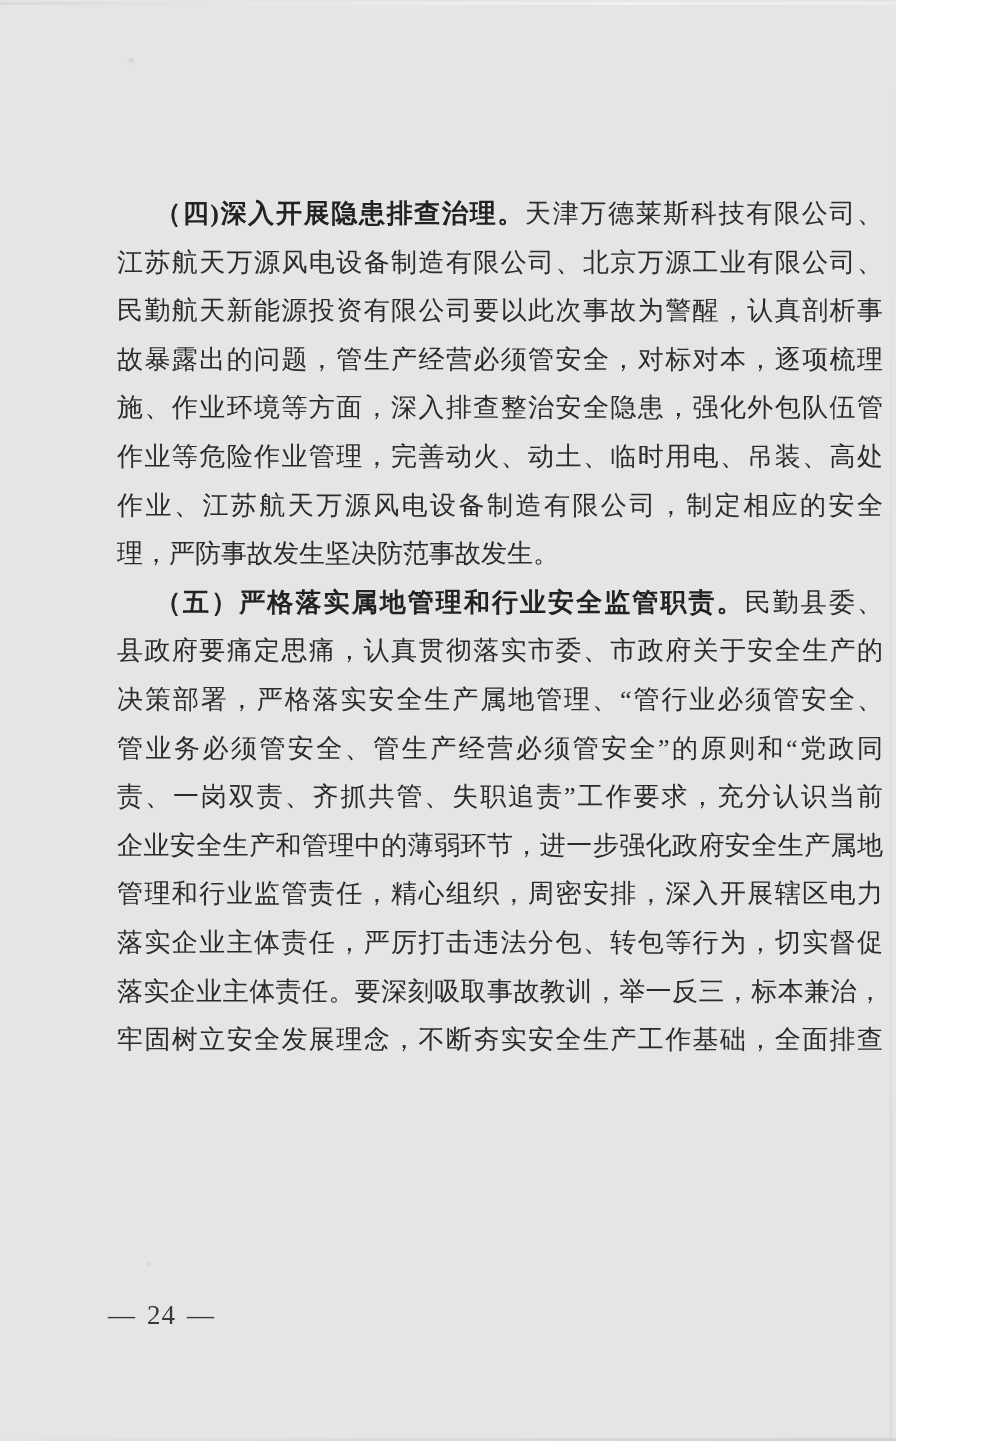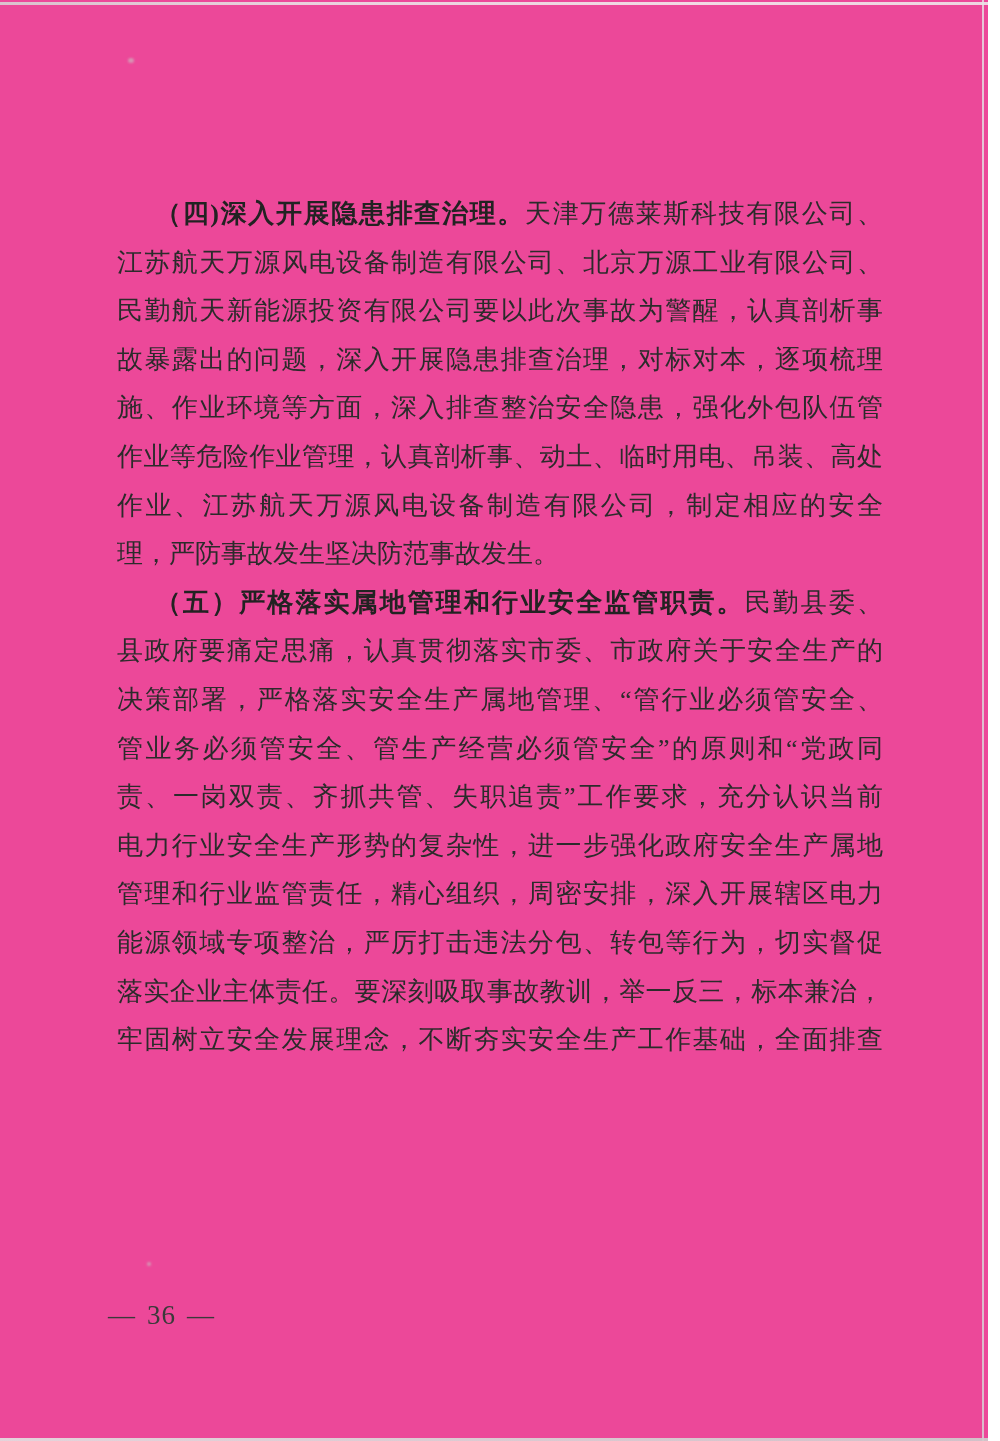--- a/index.html
+++ b/index.html
@@ -2,23 +2,23 @@
 <html><head>
 <meta charset="utf-8">
 <style>
   html, body {
     margin: 0;
     padding: 0;
     background: #ffffff;
   }
   .page {
     position: relative;
-    width: 988px;
+    width: 896px;
     height: 1441px;
-    background: #ec4899;
+    background: #e5e5e5;
     overflow: hidden;
     font-family: "Liberation Serif", "DejaVu Serif", serif;
   }
   
   .edge-top {
     position: absolute;
     top: 2px; left: 0;
     width: 100%; height: 3px;
     background: linear-gradient(90deg, #d7d7d7 0%, #e9e9e9 30%, #f3f3f2 70%, #eeeeee 100%);
     opacity: .85;
@@ -94,36 +94,36 @@
   <div class="edge-top"></div>
   <div class="edge-right"></div>
   <div class="edge-bottom"></div>
   <div class="speck s1"></div>
   <div class="speck s2"></div>
 
   <div class="text-block" id="lines-container">
       <div class="line indent"><b>（四)深入开展隐患排查治理。</b><span>天津万德莱斯科技有限公司、</span></div>
       <div class="line"><span>江苏航天万源风电设备制造有限公司、北京万源工业有限公司、</span></div>
       <div class="line"><span>民勤航天新能源投资有限公司要以此次事故为警醒，认真剖析事</span></div>
-      <div class="line"><span>故暴露出的问题，深入开展隐患排查治理，对标对本，逐项梳理</span></div>
+      <div class="line"><span>故暴露出的问题，管生产经营必须管安全，对标对本，逐项梳理</span></div>
       <div class="line"><span>施、作业环境等方面，深入排查整治安全隐患，强化外包队伍管</span></div>
-      <div class="line"><span>作业等危险作业管理，认真剖析事、动土、临时用电、吊装、高处</span></div>
+      <div class="line"><span>作业等危险作业管理，完善动火、动土、临时用电、吊装、高处</span></div>
       <div class="line"><span>作业、江苏航天万源风电设备制造有限公司，制定相应的安全</span></div>
       <div class="line no-justify"><span>理，严防事故发生坚决防范事故发生。</span></div>
       <div class="line indent"><b>（五）严格落实属地管理和行业安全监管职责。</b><span>民勤县委、</span></div>
       <div class="line"><span>县政府要痛定思痛，认真贯彻落实市委、市政府关于安全生产的</span></div>
       <div class="line"><span>决策部署，严格落实安全生产属地管理、“管行业必须管安全、</span></div>
       <div class="line"><span>管业务必须管安全、管生产经营必须管安全”的原则和“党政同</span></div>
       <div class="line"><span>责、一岗双责、齐抓共管、失职追责”工作要求，充分认识当前</span></div>
-      <div class="line"><span>电力行业安全生产形势的复杂性，进一步强化政府安全生产属地</span></div>
+      <div class="line"><span>企业安全生产和管理中的薄弱环节，进一步强化政府安全生产属地</span></div>
       <div class="line"><span>管理和行业监管责任，精心组织，周密安排，深入开展辖区电力</span></div>
-      <div class="line"><span>能源领域专项整治，严厉打击违法分包、转包等行为，切实督促</span></div>
+      <div class="line"><span>落实企业主体责任，严厉打击违法分包、转包等行为，切实督促</span></div>
       <div class="line"><span>落实企业主体责任。要深刻吸取事故教训，举一反三，标本兼治，</span></div>
       <div class="line"><span>牢固树立安全发展理念，不断夯实安全生产工作基础，全面排查</span></div>
     </div>
 
   <div class="footer">
     <span>—</span>
-    <span>36</span>
+    <span>24</span>
     <span>—</span>
   </div>
 
 </div>
 
 </body></html>

